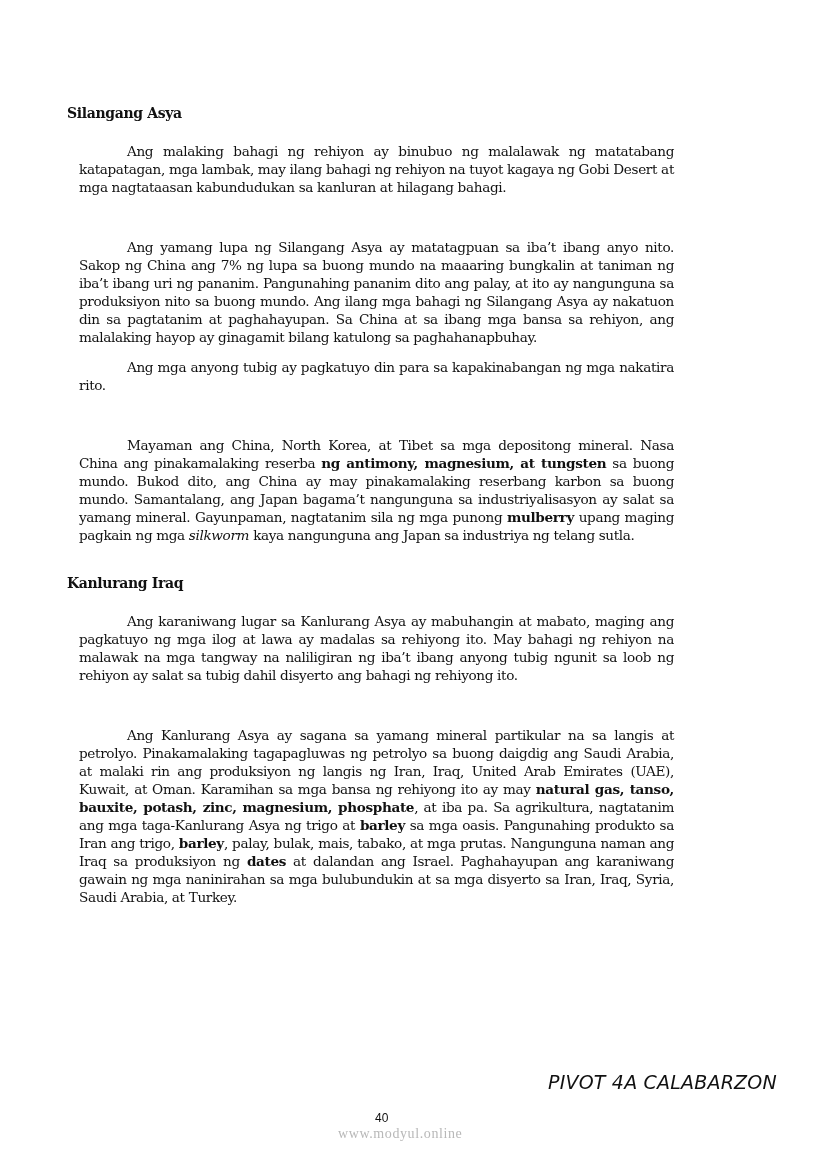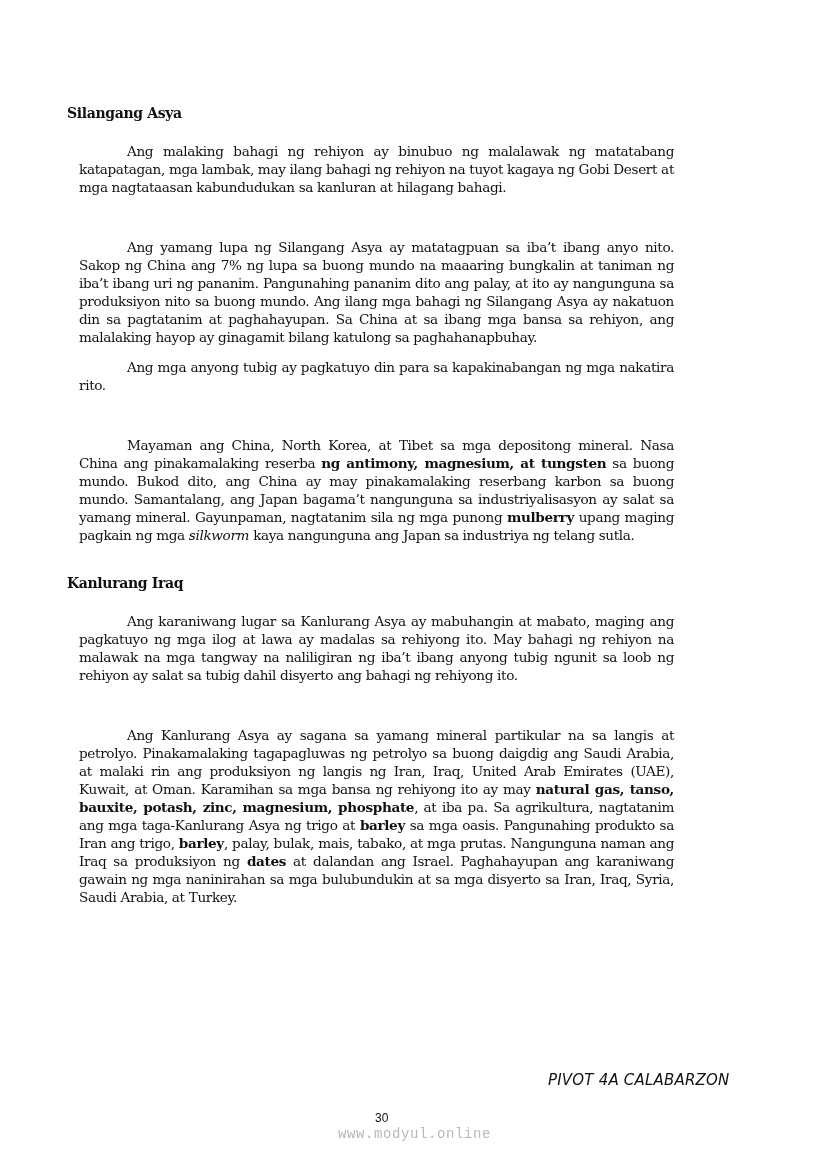--- a/index.html
+++ b/index.html
@@ -36,37 +36,37 @@
     }
     .gap { height: 18px; }
     b { font-weight: bold; }
     i { font-style: italic; }
     .footer-brand {
       position: absolute;
       left: 548px;
       top: 1071px;
       font-family: "DejaVu Sans", sans-serif;
       font-style: italic;
-      font-size: 15px;
+      font-size: 19px;
       letter-spacing: 0.2px;
       color: #111111;
     }
     .page-number {
       position: absolute;
       left: 375px;
       top: 1111px;
       font-family: "Liberation Sans", sans-serif;
       font-size: 12px;
       color: #111111;
     }
     .watermark {
       position: absolute;
       left: 338px;
       top: 1126px;
-      font-family: Liberation Mono, monospace;
+      font-family: Liberation Serif, serif;
       font-size: 14px;
       letter-spacing: 0.6px;
       color: #b8b8b8;
     }
   </style>
 </head>
 <body>
 
 <div class="page">
 
@@ -102,14 +102,14 @@
     <div class="gap"></div>
 
     <p class="para">
       <span>Ang Kanlurang Asya ay sagana sa yamang mineral partikular na sa langis at petrolyo. Pinakamalaking tagapagluwas ng petrolyo sa buong daigdig ang Saudi Arabia, at malaki rin ang produksiyon ng langis ng Iran, Iraq, United Arab Emirates (UAE), Kuwait, at Oman. Karamihan sa mga bansa ng rehiyong ito ay may </span><b>natural gas, tanso, bauxite, potash, zinc, magnesium, phosphate</b><span>, at iba pa. Sa agrikultura, nagtatanim ang mga taga-Kanlurang Asya ng trigo at </span><b>barley</b><span> sa mga oasis. Pangunahing produkto sa Iran ang trigo, </span><b>barley</b><span>, palay, bulak, mais, tabako, at mga prutas. Nangunguna naman ang Iraq sa produksiyon ng </span><b>dates</b><span> at dalandan ang Israel. Paghahayupan ang karaniwang gawain ng mga naninirahan sa mga bulubundukin at sa mga disyerto sa Iran, Iraq, Syria, Saudi Arabia, at Turkey.</span>
     </p>
   </div>
 
 </div>
 
 <div class="footer-brand">PIVOT 4A CALABARZON</div>
-<div class="page-number">30</div>
+<div class="page-number">40</div>
 <div class="watermark">www.modyul.online</div>
 
 </body></html>

